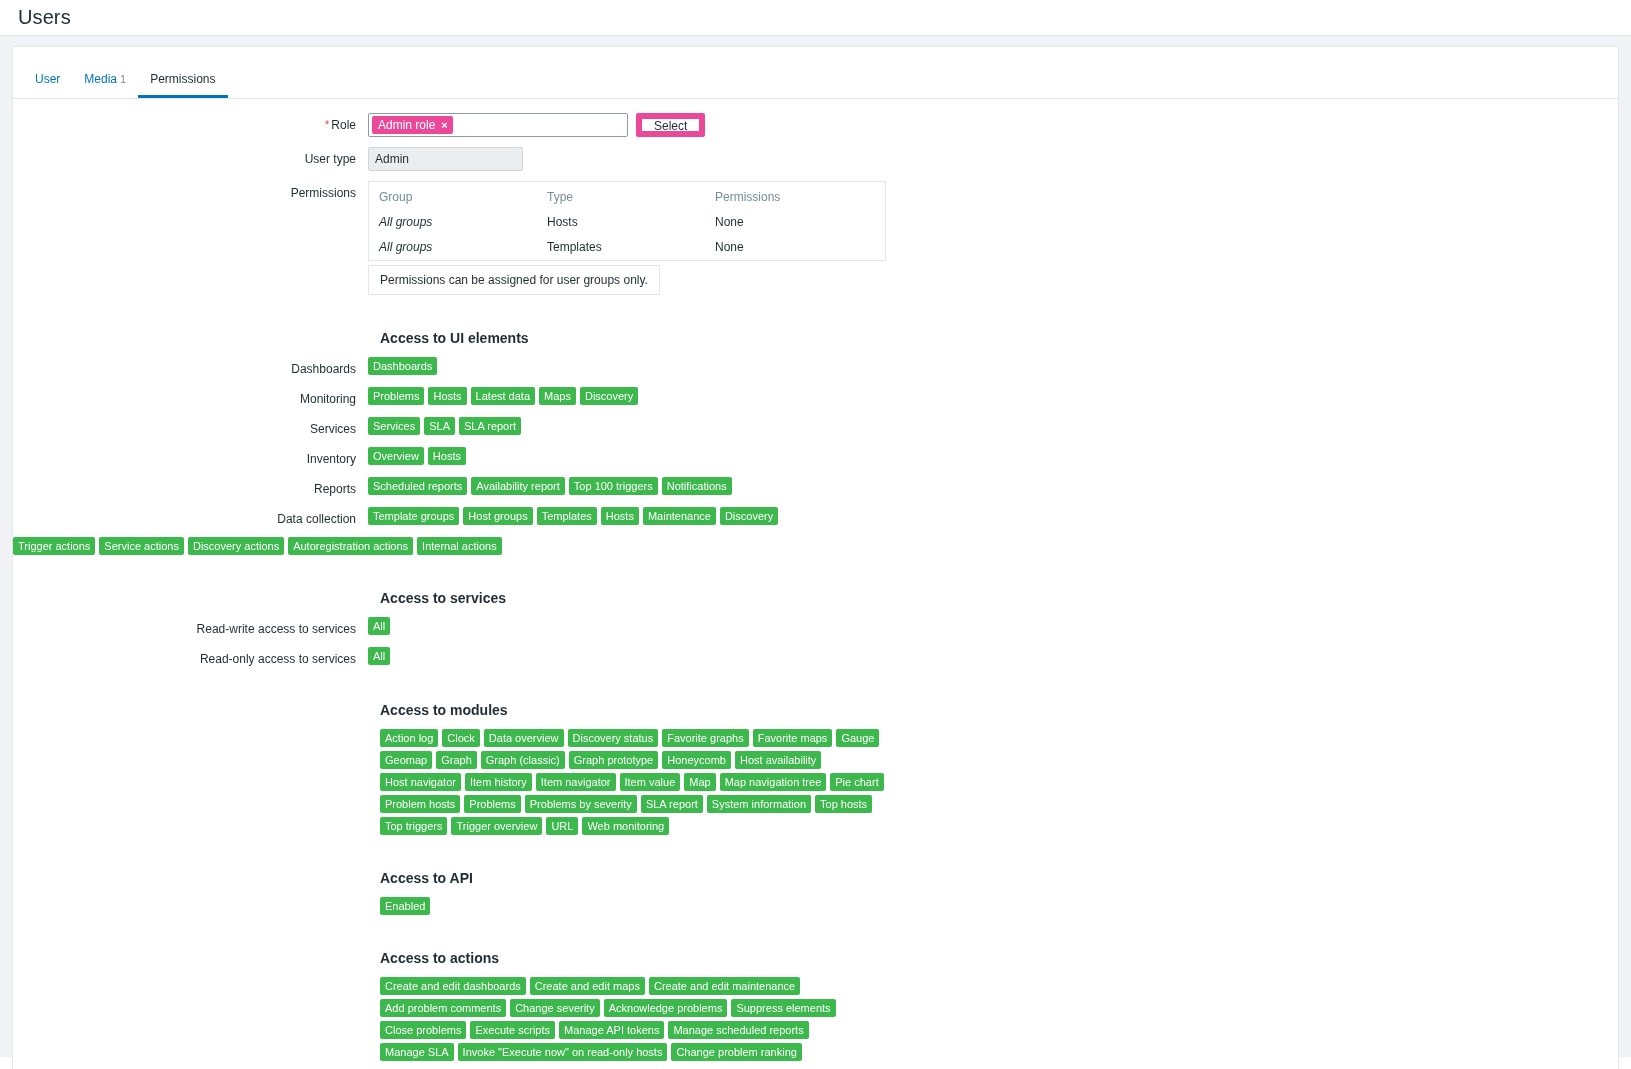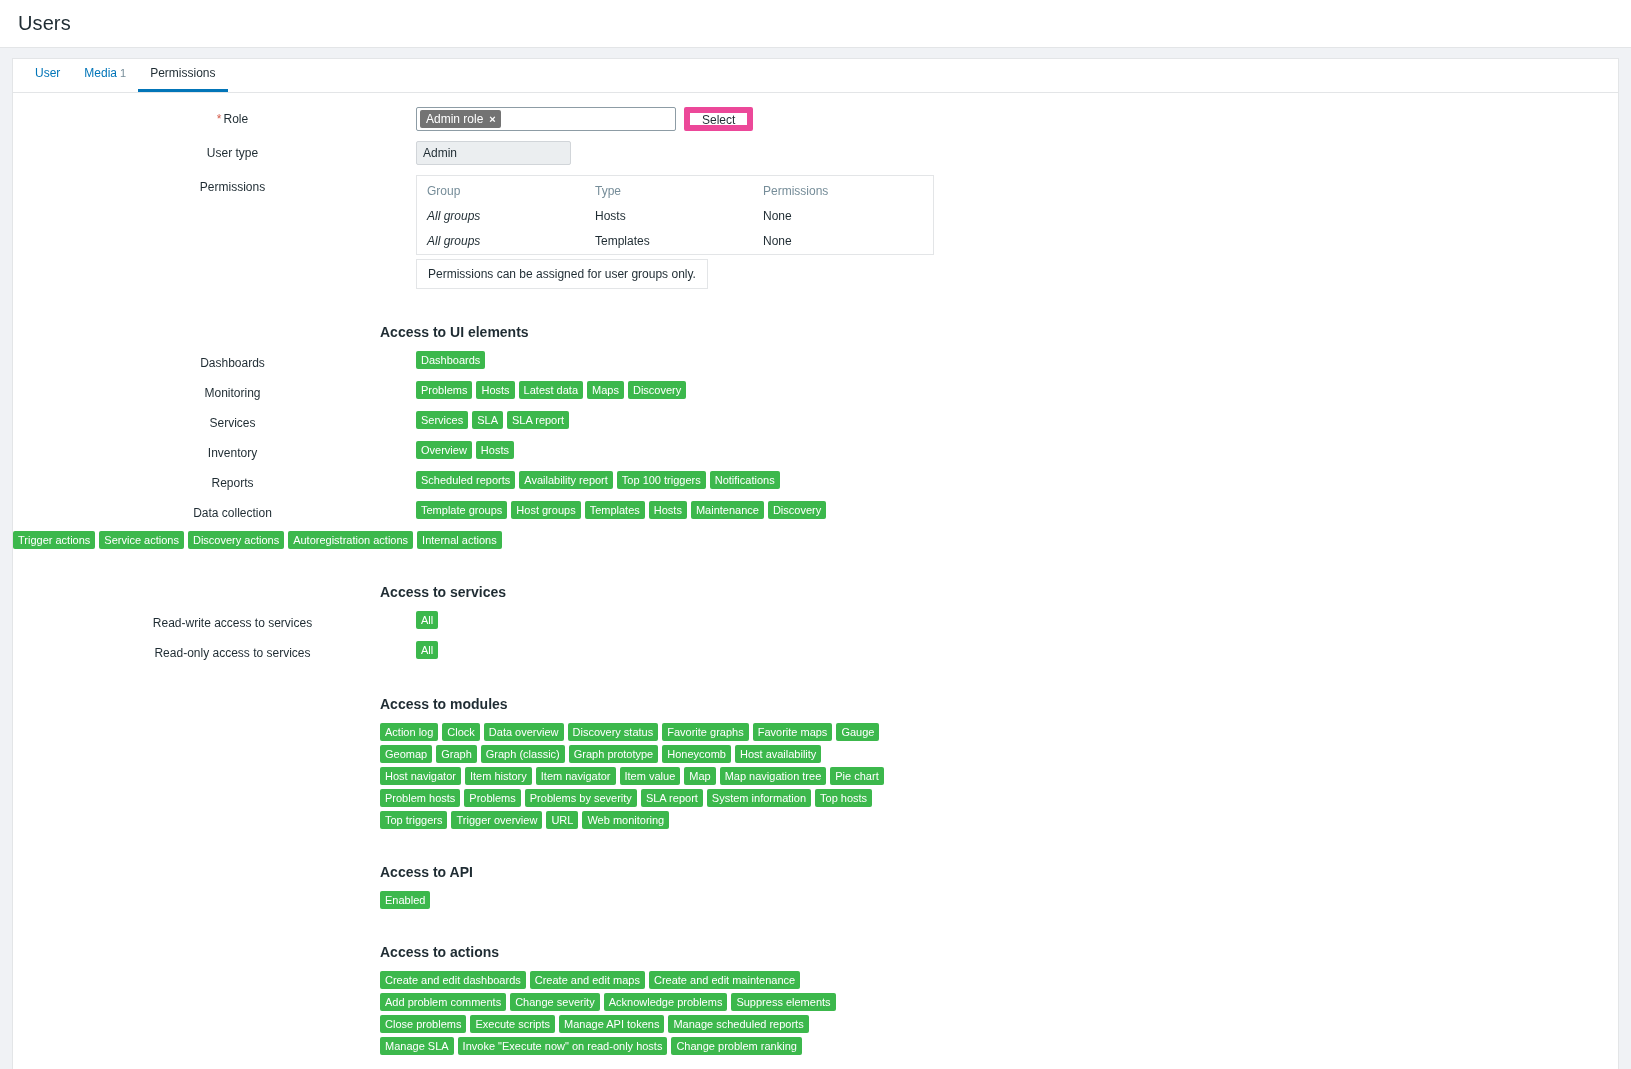--- a/index.html
+++ b/index.html
@@ -8,21 +8,21 @@
     width: 1631px; height: 1069px;
     background: #ffffff;
     font-family: "Liberation Sans", sans-serif;
     font-size: 12px;
     color: #1f2c33;
     overflow: hidden;
   }
 
   
   .page-header {
-    height: 48px;
+    height: 36px;
     background: #ffffff;
     border-bottom: 1px solid #e3e5e7;
     display: flex;
     align-items: center;
     padding: 0 18px;
   }
   .page-title {
     font-size: 20px;
     font-weight: normal;
     color: #1f2c33;
@@ -42,21 +42,21 @@
     margin: 0 12px 0 12px;
     min-height: 1000px;
   }
 
   
   .tabs {
     display: flex;
     align-items: flex-end;
     border-bottom: 1px solid #e3e5e7;
     padding: 0 10px;
-    height: 34px;
+    height: 52px;
   }
   .tab {
     padding: 9px 12px 8px 12px;
     font-size: 12px;
     color: #0275b8;
     cursor: pointer;
     border-bottom: 3px solid transparent;
     line-height: 16px;
     white-space: nowrap;
   }
@@ -73,45 +73,44 @@
   
   .form-wrap { padding: 14px 0 0 0; }
 
   .form-row {
     display: flex;
     align-items: flex-start;
     margin-bottom: 10px;
   }
   .form-label {
     width: 355px;
-    text-align: center;
+    text-align: right;
     padding-right: 12px;
     padding-top: 4px;
     font-size: 12px;
     color: #1f2c33;
     flex: 0 0 355px;
     line-height: 16px;
-    margin-left: 48px;
   }
   .req-star { color: #d45c4b; margin-right: 2px; }
   .form-field { flex: 1 1 auto; display: flex; align-items: flex-start; }
 
   
   .multiselect {
     width: 260px;
     min-height: 24px;
     border: 1px solid #8d9ca5;
     background: #fff;
     padding: 2px 3px;
     display: flex;
     align-items: center;
     border-radius: 2px;
   }
   .ms-chip {
-    background: #737373;
+    background: #ec4899;
     color: #ffffff;
     font-size: 12px;
     padding: 2px 5px 2px 6px;
     border-radius: 2px;
     display: inline-flex;
     align-items: center;
     line-height: 14px;
   }
   .ms-chip .chip-x {
     margin-left: 6px;

